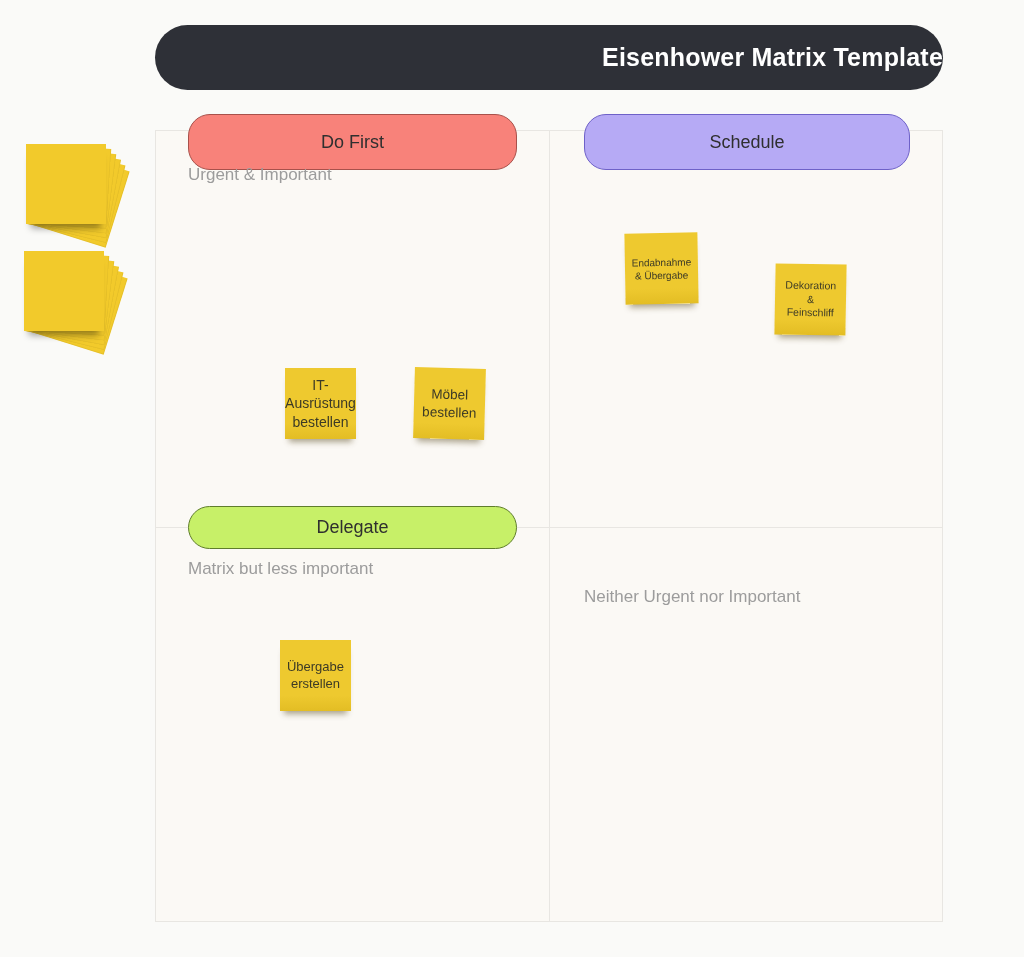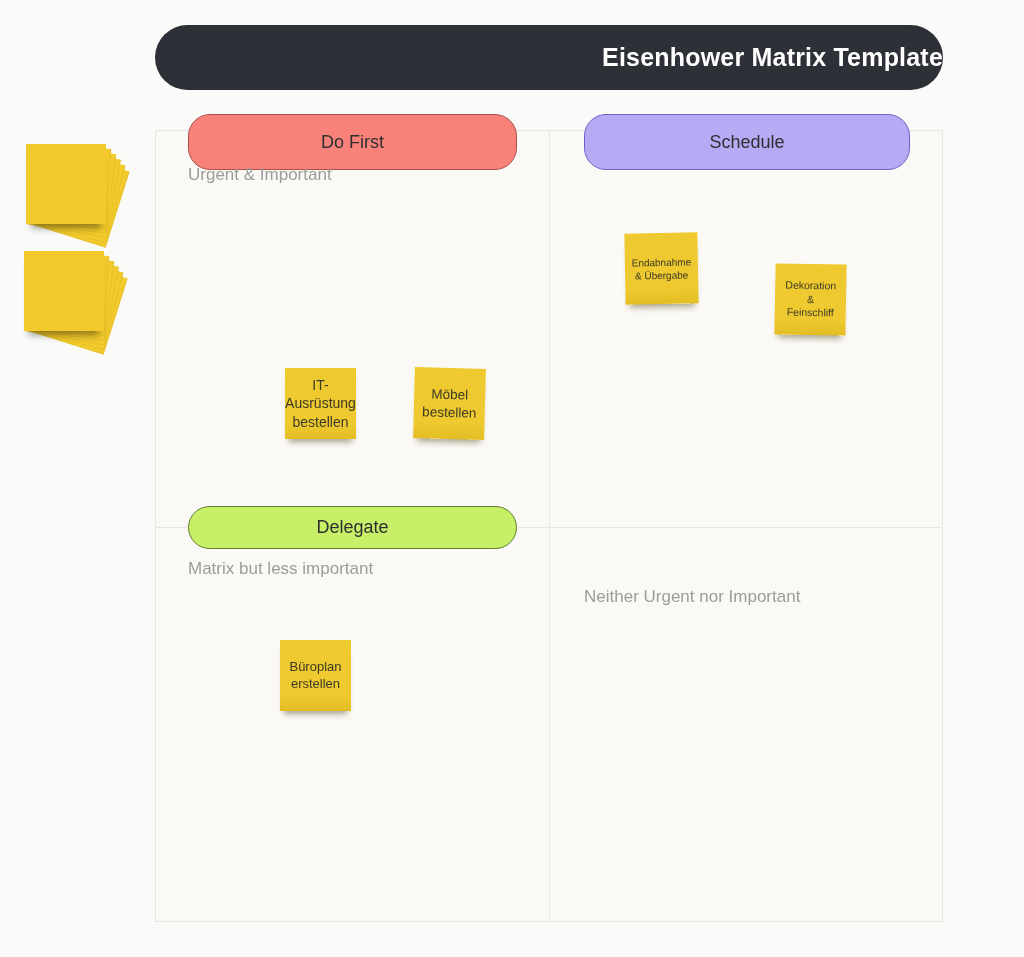--- a/index.html
+++ b/index.html
@@ -146,16 +146,16 @@
   <div class="note note-2">IT-
 Ausrüstung
 bestellen</div>
   <div class="note note-3">Möbel
 bestellen</div>
   <div class="note note-4">Endabnahme
 &amp; Übergabe</div>
   <div class="note note-5">Dekoration
 &amp;
 Feinschliff</div>
-  <div class="note note-6">Büroplan
+  <div class="note note-6">Übergabe
 erstellen</div>
 
 </div>
 
 </body></html>

